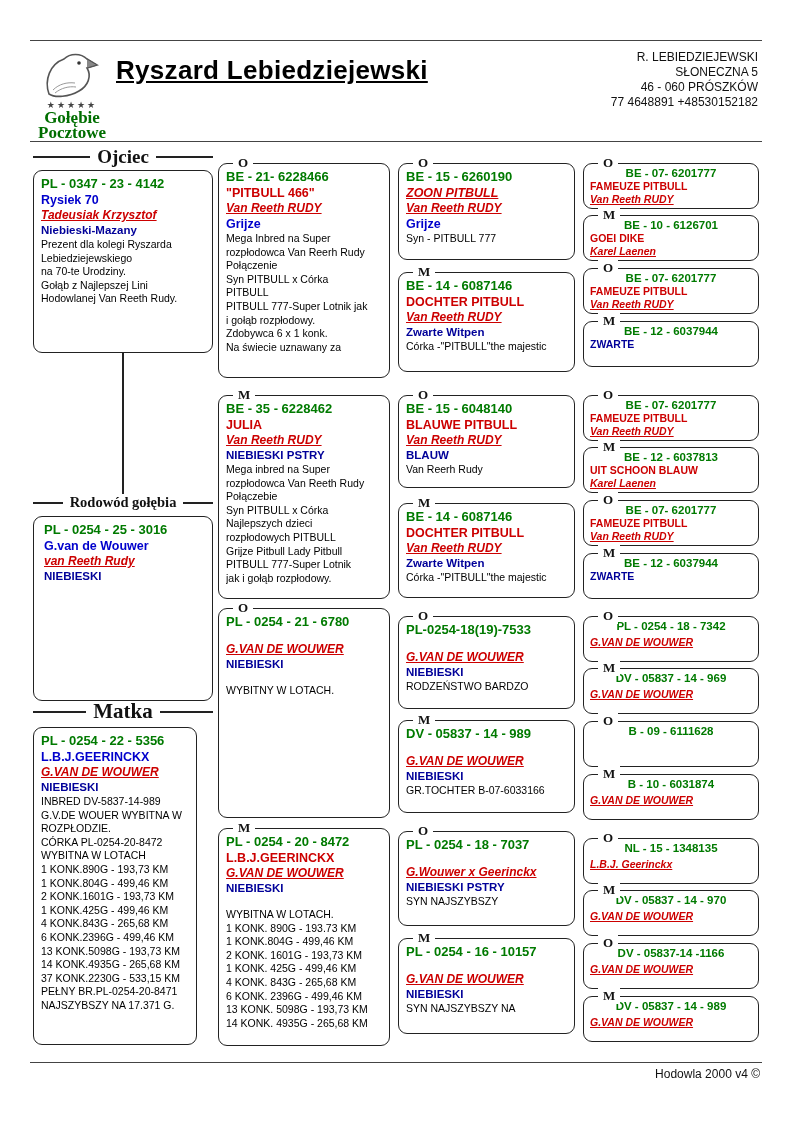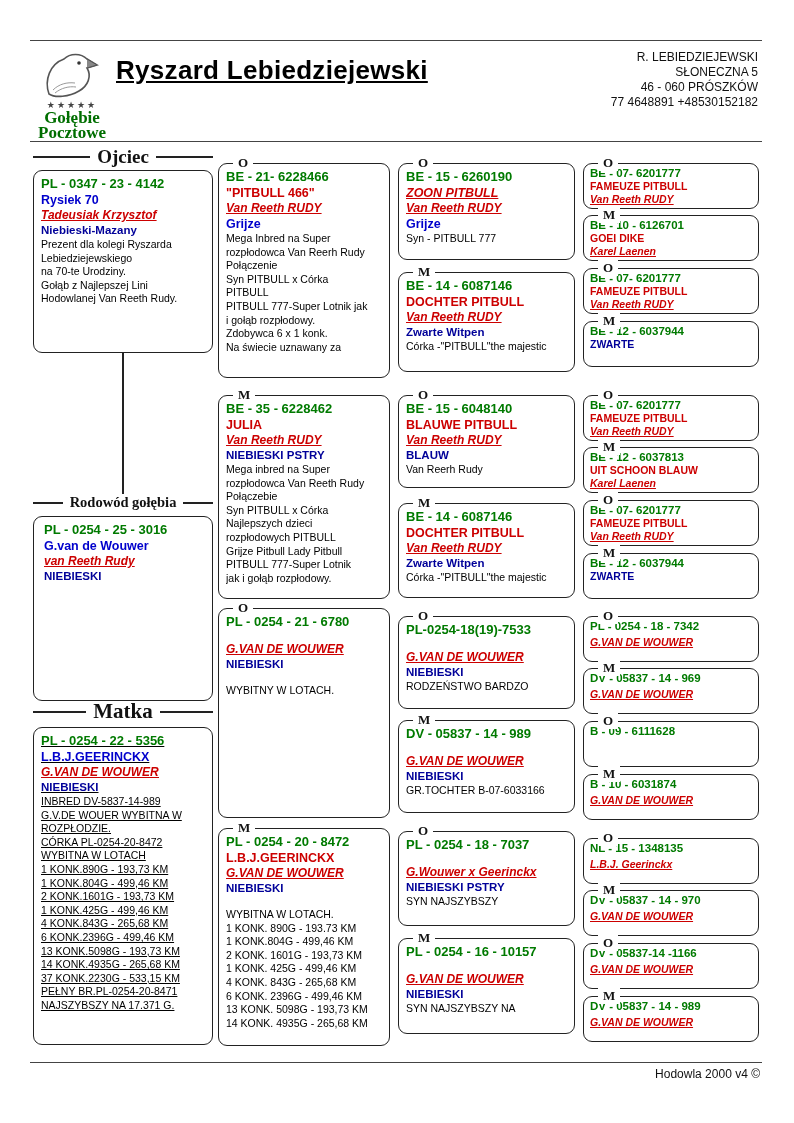--- a/index.html
+++ b/index.html
@@ -38,30 +38,30 @@
        font-family:"Liberation Serif",serif;font-weight:bold;font-size:13px;color:#111;}
   .ln{white-space:nowrap;overflow:hidden;}
   .ring{color:#007a00;font-weight:bold;font-size:13px;line-height:17px;}
   .name_r{color:#cc0000;font-weight:bold;font-size:12.5px;line-height:16px;}
   .name_ru{color:#cc0000;font-weight:bold;font-style:italic;text-decoration:underline;font-size:12.5px;line-height:16px;}
   .name_b{color:#0000cc;font-weight:bold;font-size:12.5px;line-height:16px;}
   .breeder{color:#cc0000;font-weight:bold;font-style:italic;text-decoration:underline;font-size:12px;line-height:15px;}
   .color{color:#000099;font-weight:bold;font-size:11.5px;line-height:15px;}
   .note{color:#000;font-size:10.5px;line-height:13.6px;white-space:normal;}
   .gap{height:12px;}
-  .g4 .ring{font-size:11.5px;line-height:14px;}
+  .g4 .ring{font-size:11.5px;line-height:14px;text-align:center;}
   .g4 .name_r{font-size:10.5px;line-height:13px;}
   .g4 .breeder{font-size:10.5px;line-height:13px;}
   .g4 .color{font-size:10.5px;line-height:13px;}
   .g4 .gap{height:3px;}
 
   
   #father-box{left:33px;top:170px;width:180px;height:183px;}
   #bird-box{left:33px;top:516px;width:180px;height:185px;padding-left:10px;}
-  #mother-box{left:33px;top:727px;width:180px;height:318px;text-decoration:underline;}
+  #mother-box{left:33px;top:727px;width:164px;height:318px;}
   
   #g2_1{left:218px;top:163px;width:172px;height:215px;}
   #g2_2{left:218px;top:395px;width:172px;height:204px;}
   #g2_3{left:218px;top:608px;width:172px;height:210px;}
   #g2_4{left:218px;top:828px;width:172px;height:218px;}
   
   #g3_1{left:398px;top:163px;width:177px;height:97px;}
   #g3_2{left:398px;top:272px;width:177px;height:100px;}
   #g3_3{left:398px;top:395px;width:177px;height:93px;}
   #g3_4{left:398px;top:503px;width:177px;height:95px;}

